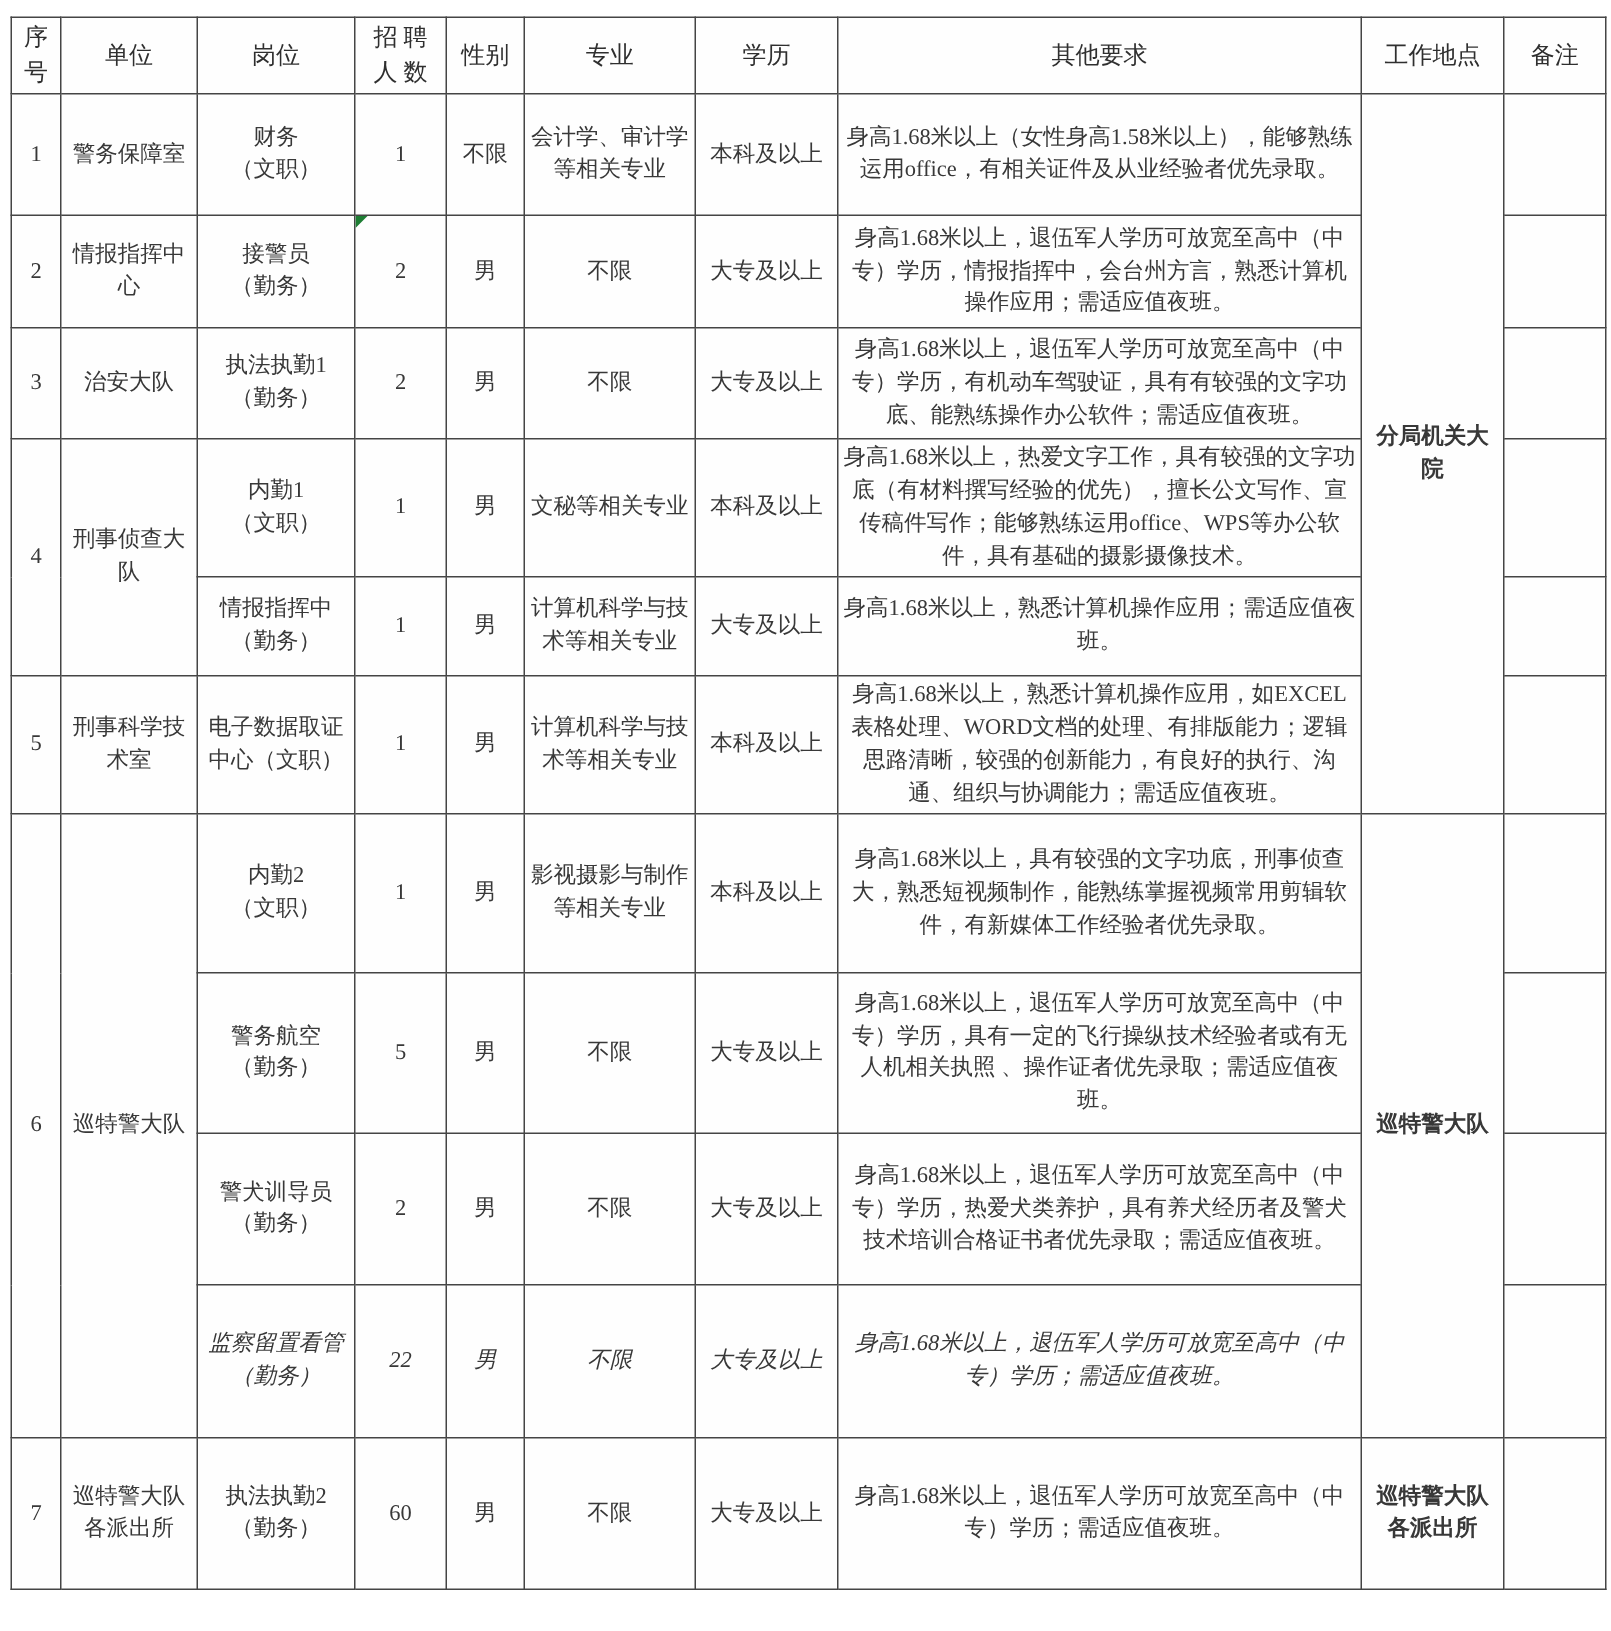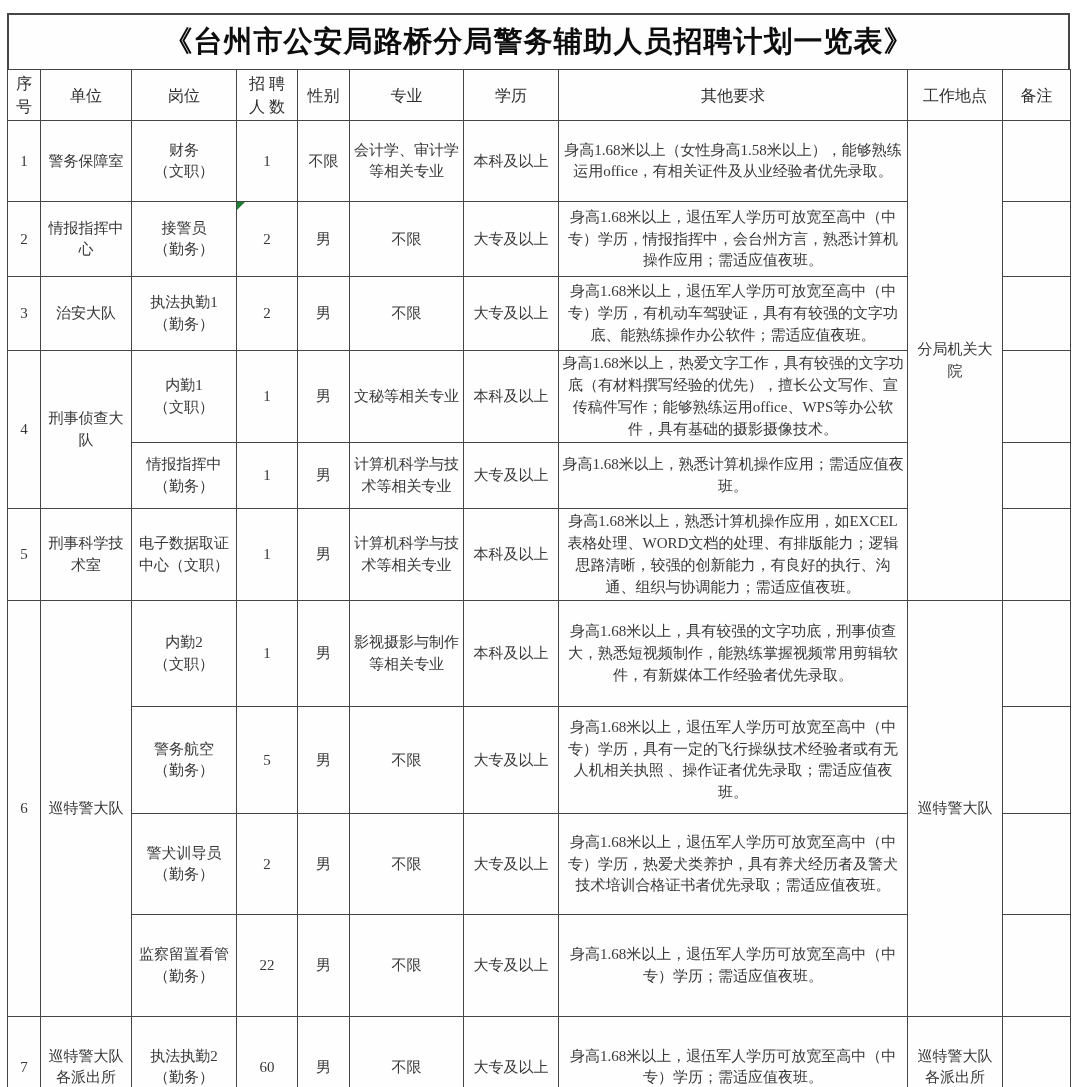--- a/index.html
+++ b/index.html
@@ -25,32 +25,31 @@
     vertical-align:middle;text-align:center;
     white-space:pre-line;
     padding:2px 3px;color:#383838;
     overflow:hidden;
   }
   table.plan th{font-weight:normal;font-size:16px;color:#2f2f2f;}
   td.req{
     text-align:left;font-size:14.5px;line-height:1.55;
     padding:4px 6px 4px 5px;
   }
-  td.loc{font-size:14px;}
+  td.loc{font-size:14px;font-weight:bold;}
   td.count{position:relative;}
   .corner-flag{
     position:absolute;top:0;left:0;width:0;height:0;
     border-top:8px solid #1e7e34;border-right:8px solid transparent;
   }
 </style>
 </head>
 <body>
 
 <div class="sheet">
-  <div class="title-box">《台州市公安局路桥分局警务辅助人员招聘计划一览表》</div>
 
   <table class="plan">
     <colgroup>
       <col style="width:33px">
         <col style="width:91px">
         <col style="width:105px">
       <col style="width:61px">
         <col style="width:52px">
         <col style="width:114px">
       <col style="width:95px">
@@ -187,21 +186,21 @@
       <td>警犬训导员
 （勤务）</td>
       <td class="count">2</td>
       <td>男</td>
       <td>不限</td>
       <td>大专及以上</td>
       <td class="req">身高1.68米以上，退伍军人学历可放宽至高中（中专）学历，热爱犬类养护，具有养犬经历者及警犬技术培训合格证书者优先录取；需适应值夜班。</td>
       <td></td>
     </tr>
 
-    <tr style="height:102px;">
+    <tr style="height:102px;font-style:italic;">
       <td>监察留置看管
 （勤务）</td>
       <td class="count">22</td>
       <td>男</td>
       <td>不限</td>
       <td>大专及以上</td>
       <td class="req">身高1.68米以上，退伍军人学历可放宽至高中（中专）学历；需适应值夜班。</td>
       <td></td>
     </tr>
 

